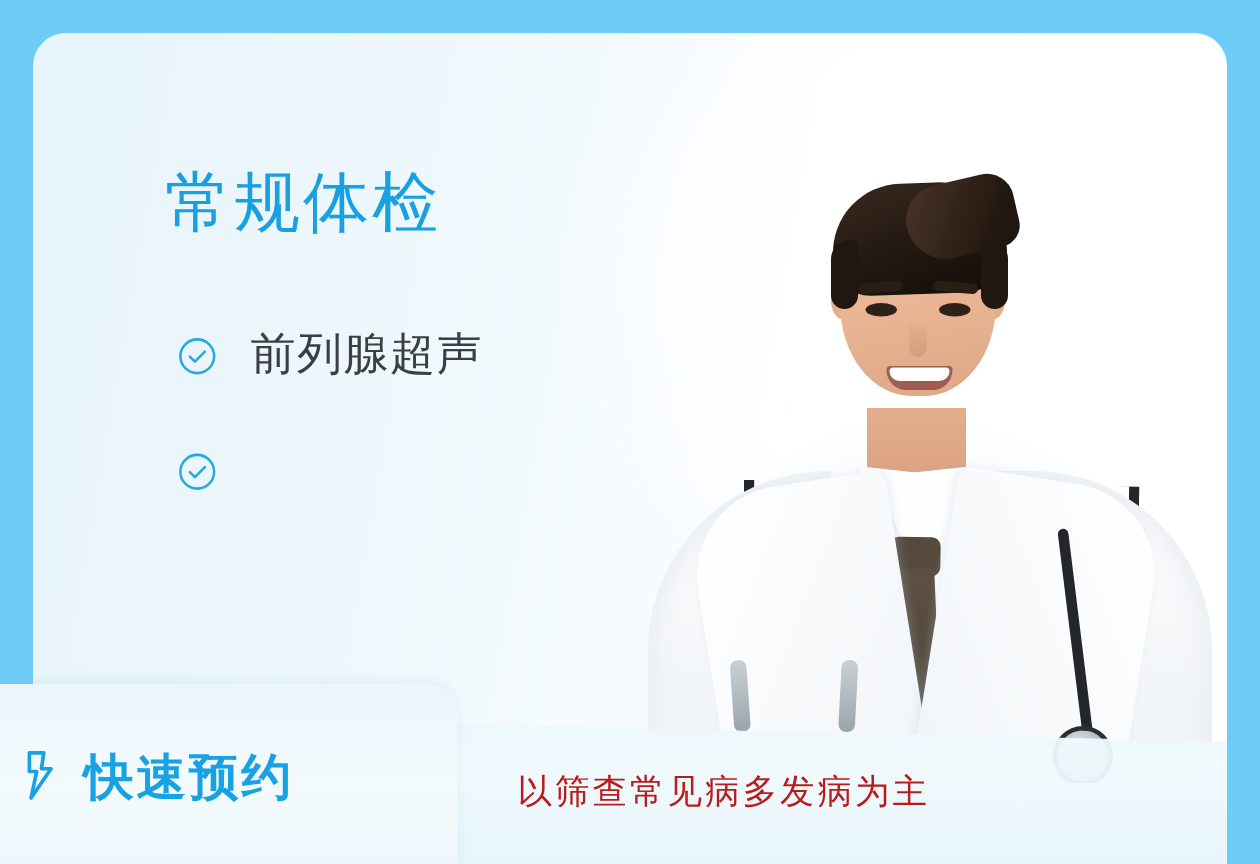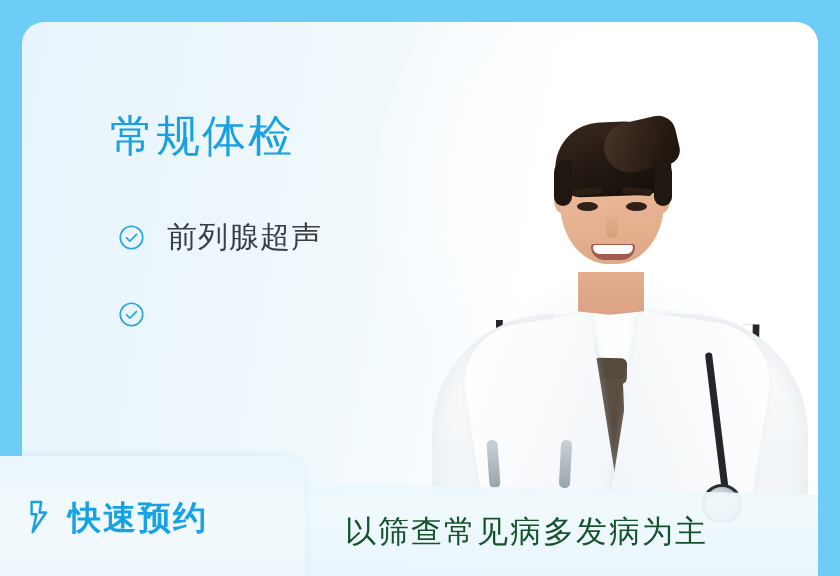--- a/index.html
+++ b/index.html
@@ -143,38 +143,38 @@
   .steth-tip-r{position:absolute;left:146px;top:418px;width:11px;height:48px;background:linear-gradient(180deg,#c9d1d6,#9aa4ab);border-radius:5px;transform:rotate(3deg);}
 
   
   .cta{
     position:absolute;left:0;top:456px;width:305px;height:120px;
     background:linear-gradient(180deg,#eaf6fc 0%,#f3fafd 55%,#eef7fc 100%);
     border-radius:0 20px 0 0;
     box-shadow:0 -2px 8px rgba(150,190,215,0.18);
   }
   .cta-inner{
-    position:absolute;left:24px;top:44px;display:flex;align-items:center;
+    position:absolute;left:12px;top:44px;display:flex;align-items:center;
   }
   .bolt{width:30px;height:34px;display:block;flex:0 0 30px;}
   .cta-label{
     margin-left:14px;font-size:33px;color:#17a2e4;font-weight:700;
     letter-spacing:2px;white-space:nowrap;line-height:1;
   }
 
   
   .botbar{
     position:absolute;left:22px;top:456px;width:796px;height:120px;
     background:linear-gradient(180deg,rgba(233,246,252,0.97) 0%,rgba(240,250,253,0.95) 45%,rgba(231,245,252,0.97) 100%);
     clip-path:polygon(0% 17%, 100% 32%, 100% 100%, 0% 100%);
     box-shadow:0 -1px 6px rgba(150,190,215,0.20);
   }
   .botbar-text{
     position:absolute;left:345px;top:516px;
-    font-size:31px;color:#14532d;letter-spacing:2px;
+    font-size:23px;color:#b91c1c;letter-spacing:2px;
     white-space:nowrap;line-height:1;font-weight:400;
   }
 </style>
 </head>
 <body>
 
 <div id="stage">
 
   <div class="card">
     <div class="card-glow"></div>

